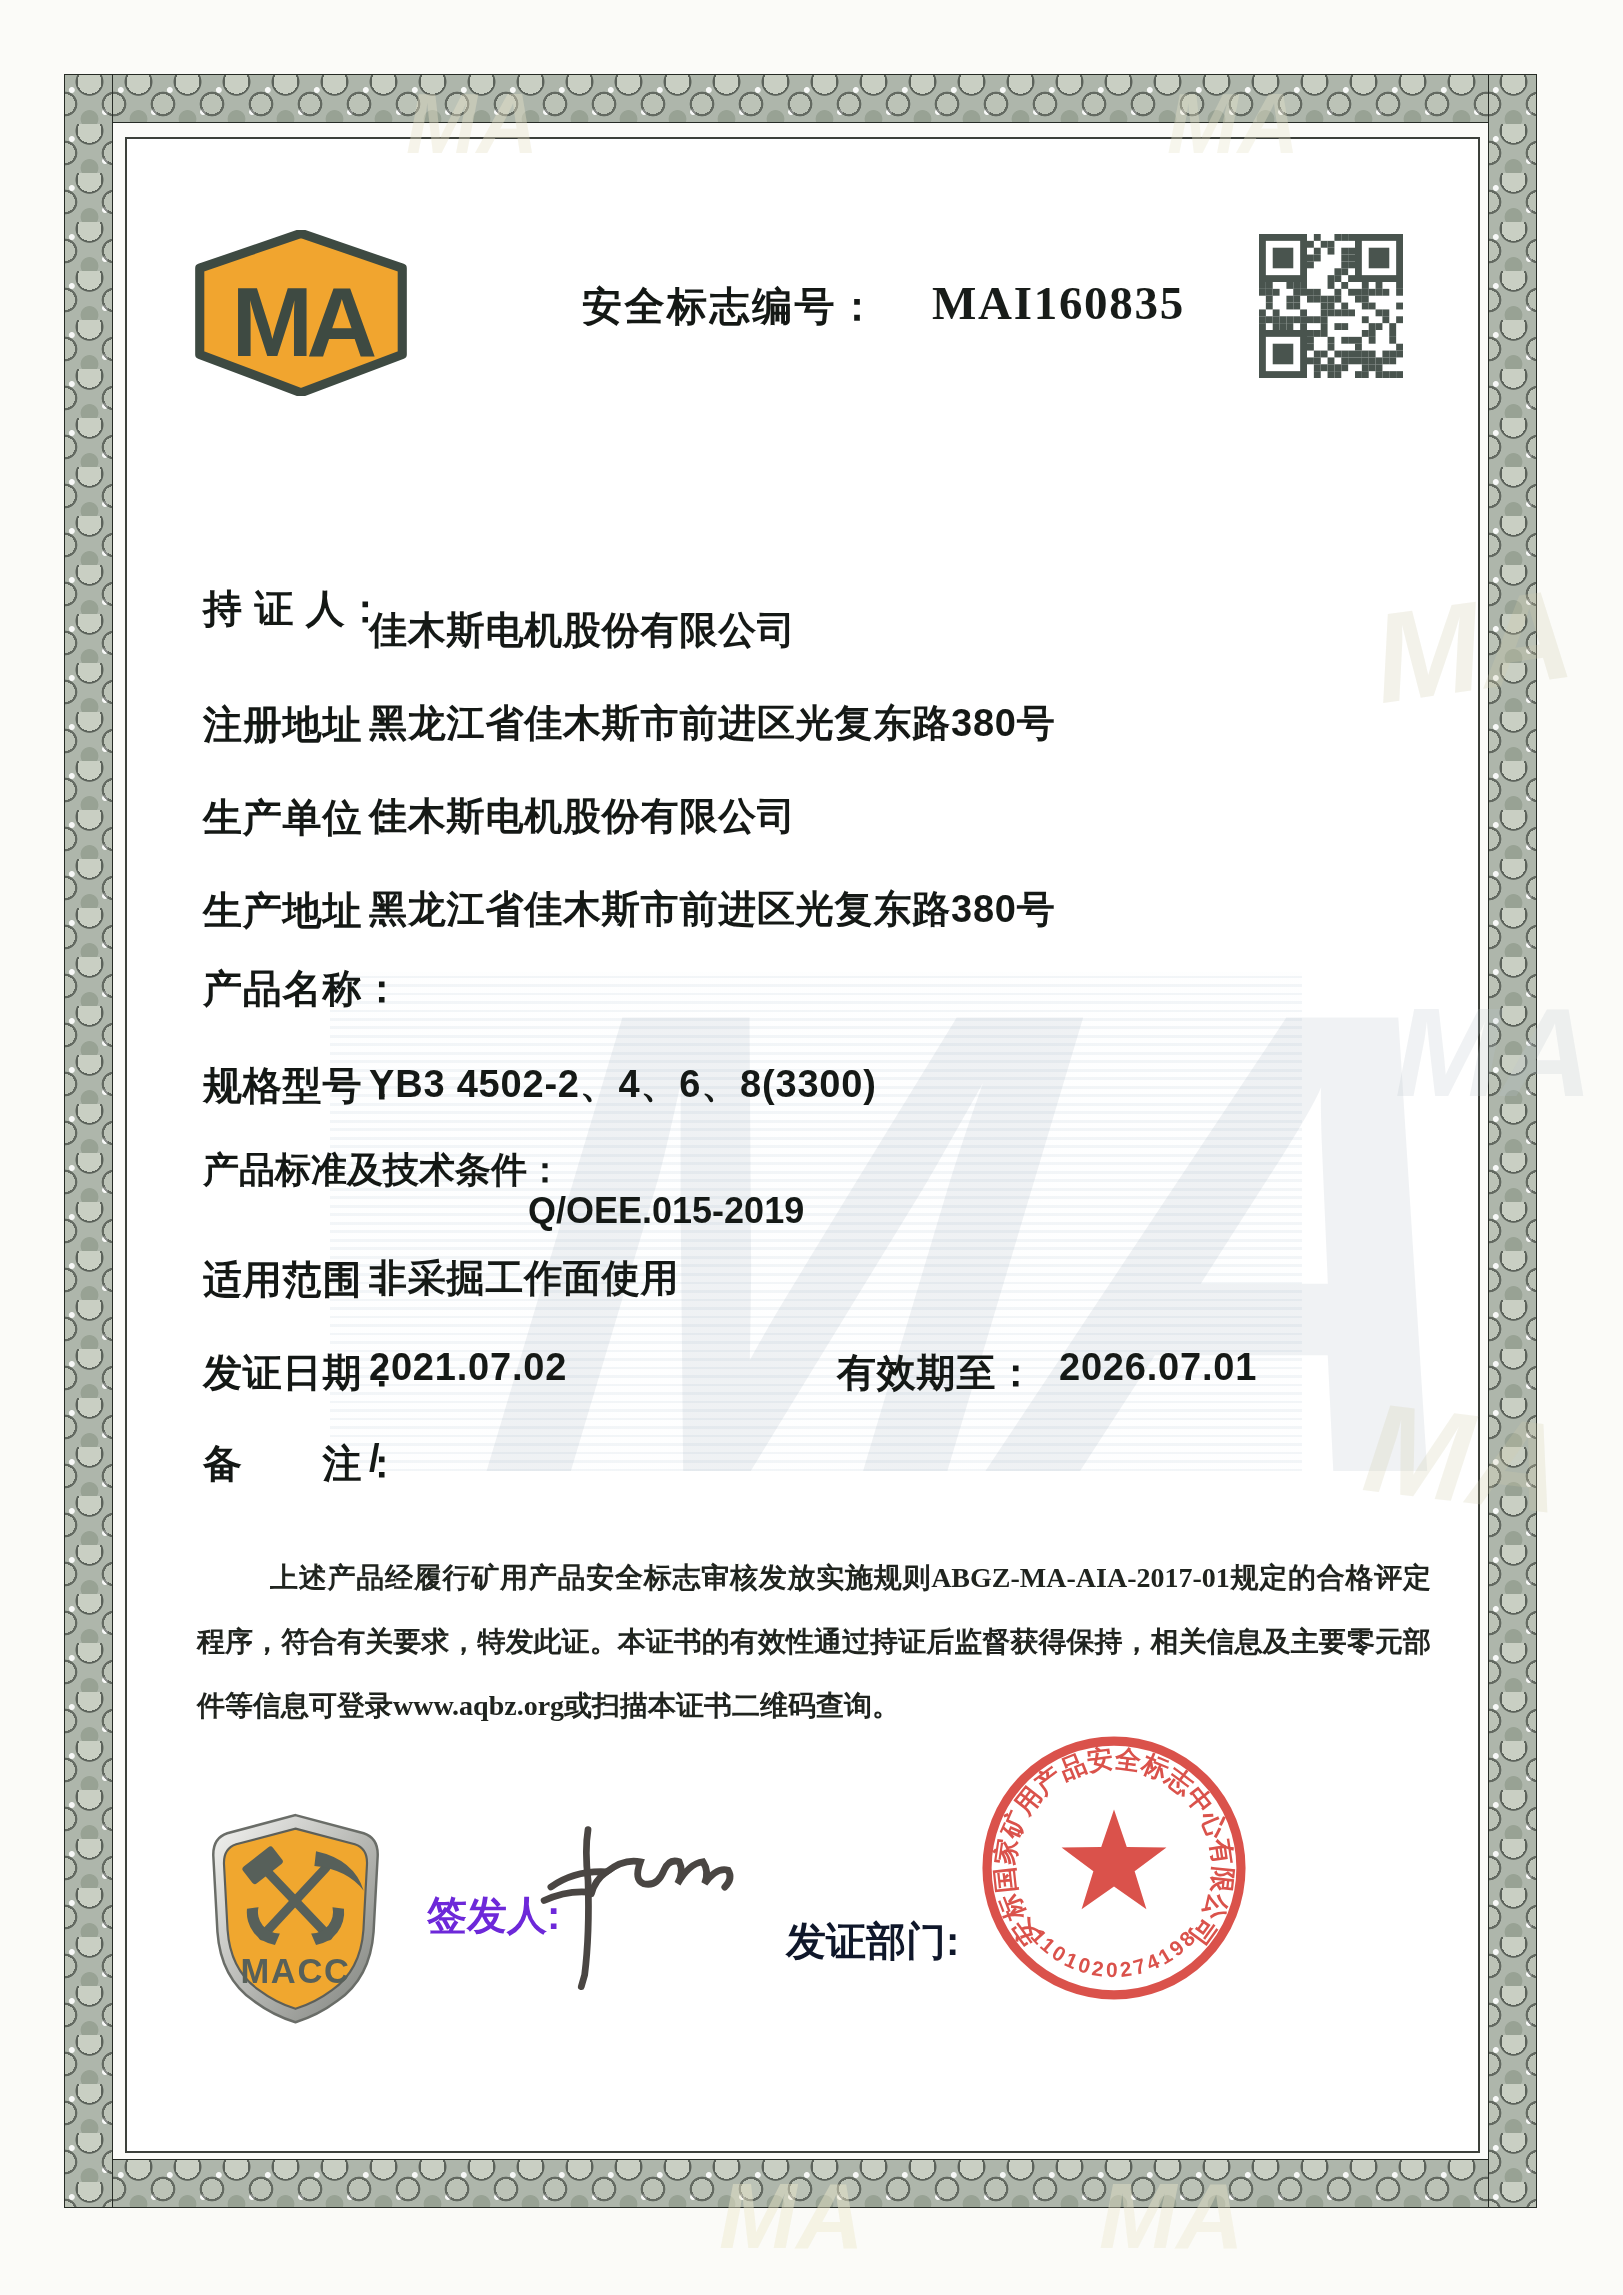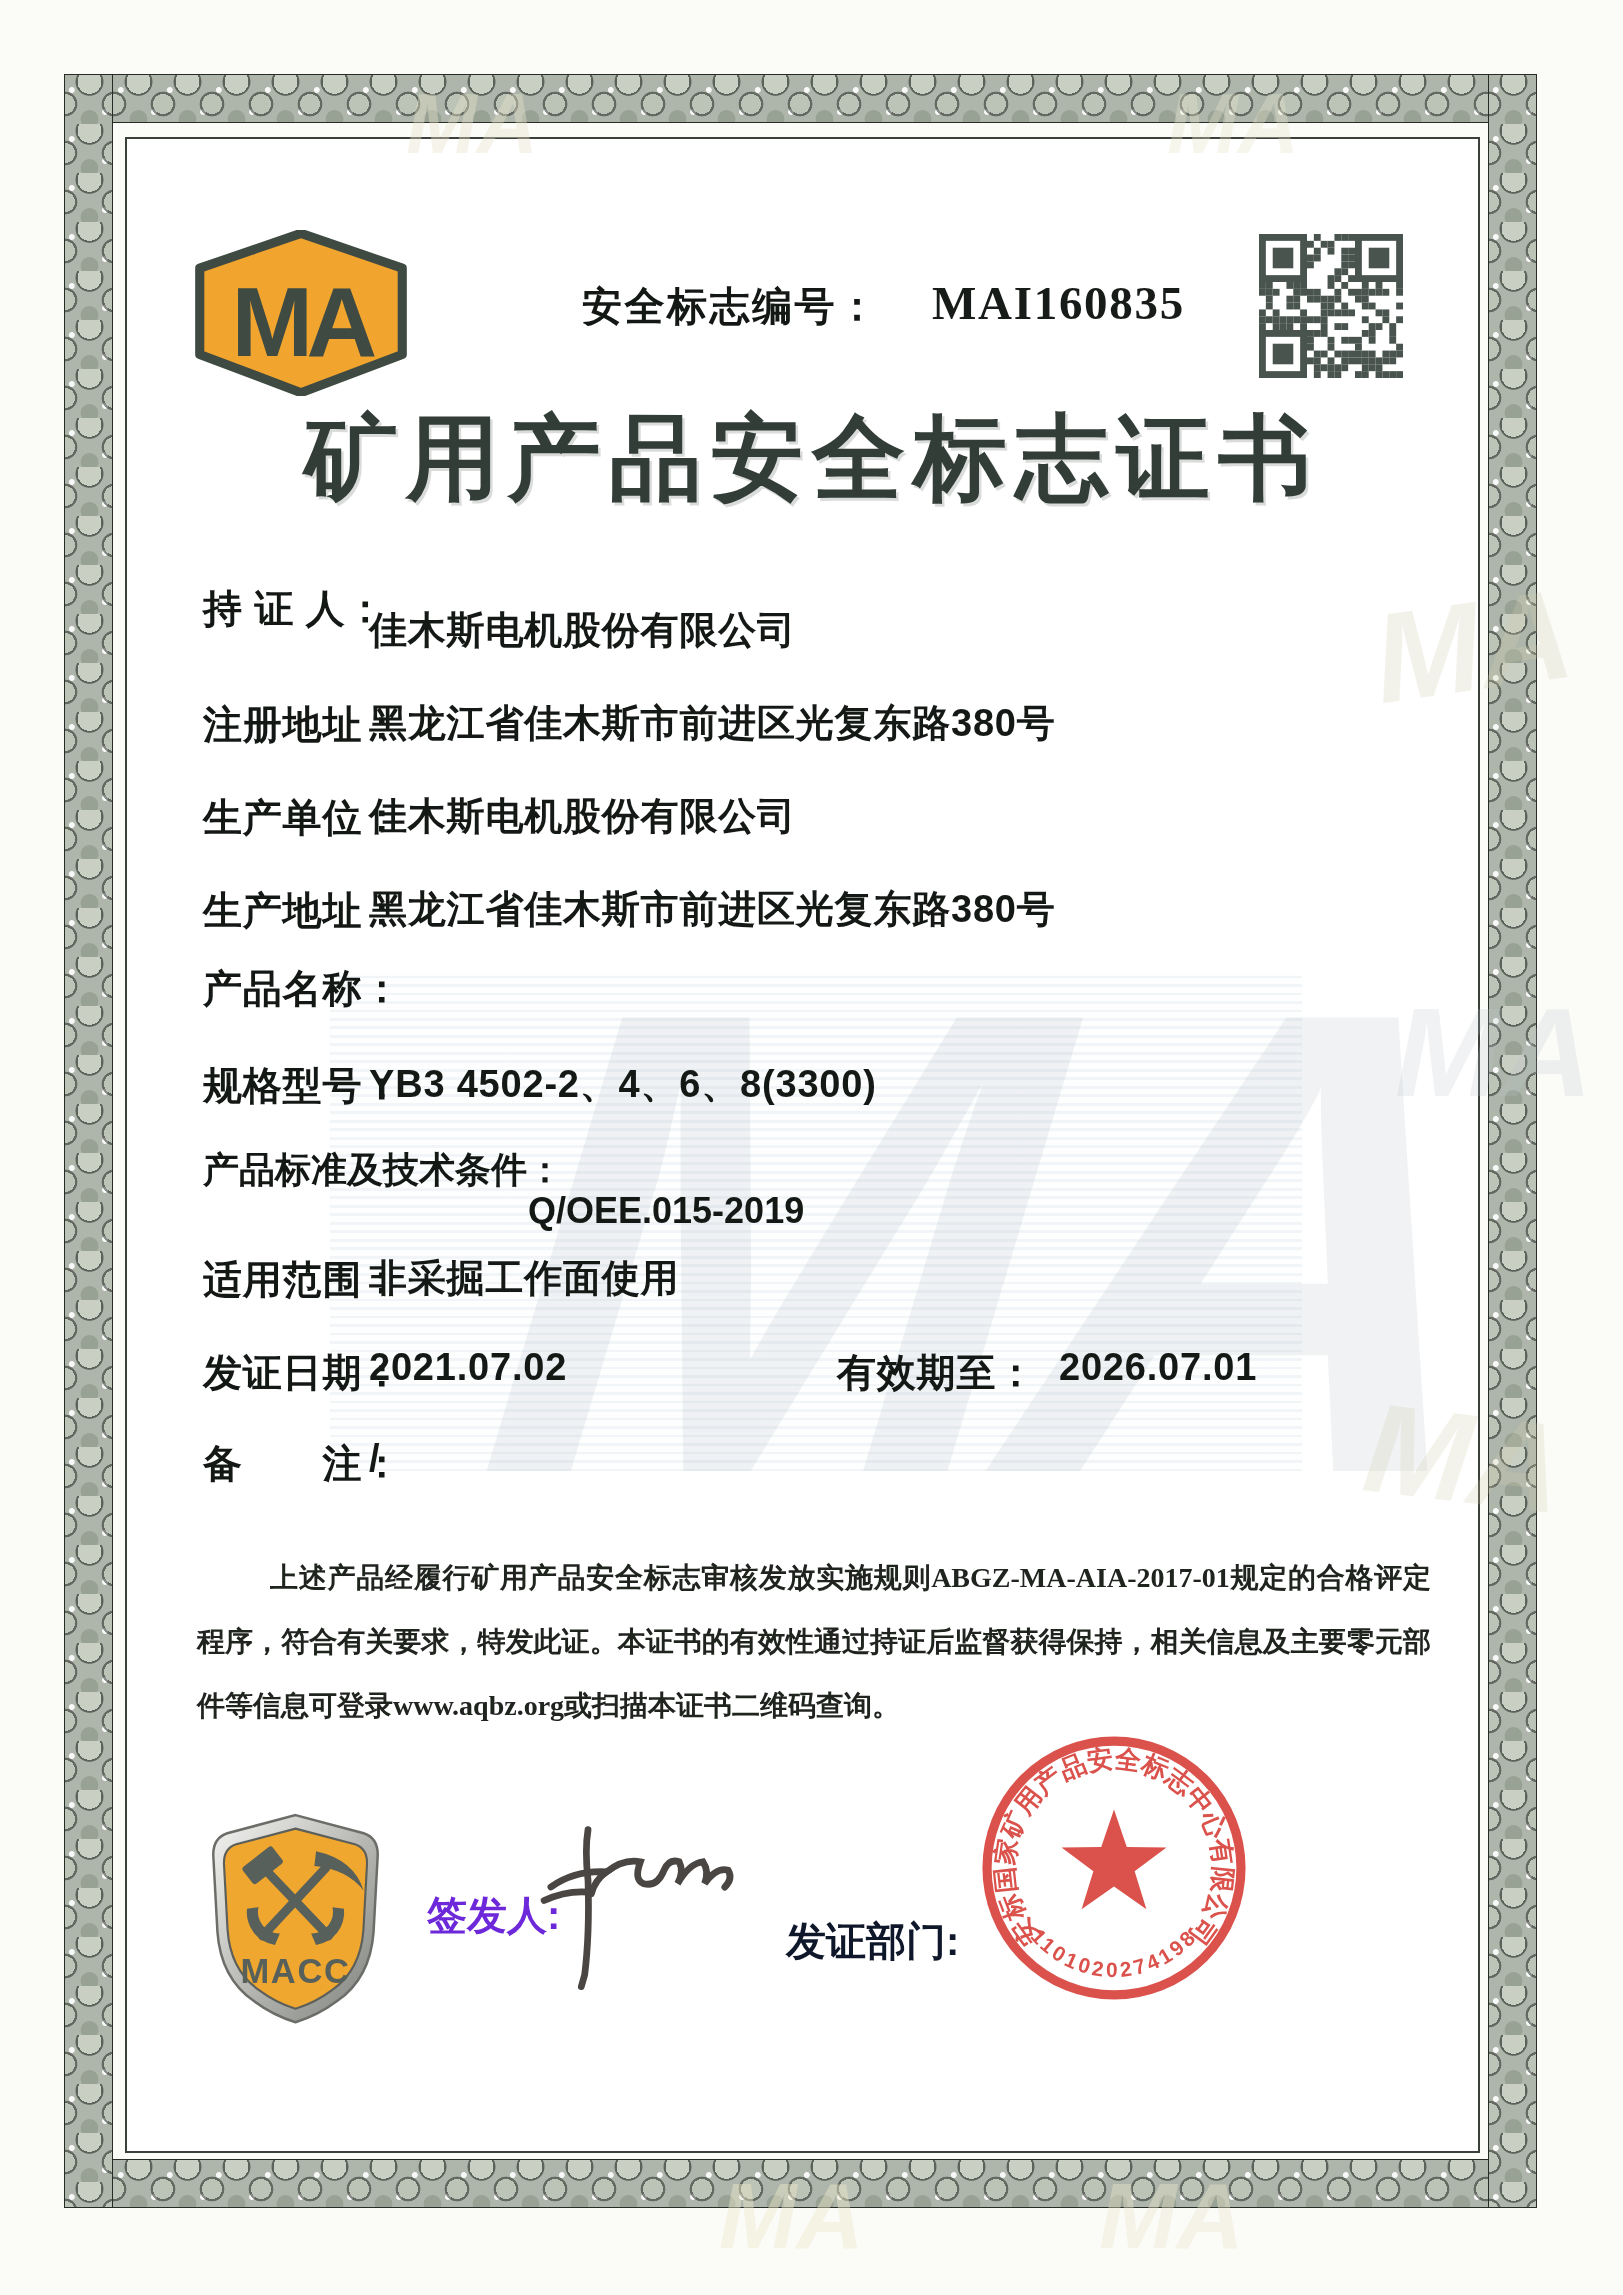--- a/index.html
+++ b/index.html
@@ -250,21 +250,20 @@
         <rect x="16" y="16" width="24" height="24"></rect>
       <rect x="112" y="0" width="56" height="56"></rect>
         <rect x="120" y="8" width="40" height="40" fill="#ffffff"></rect>
         <rect x="128" y="16" width="24" height="24"></rect>
       <rect x="0" y="112" width="56" height="56"></rect>
         <rect x="8" y="120" width="40" height="40" fill="#ffffff"></rect>
         <rect x="16" y="128" width="24" height="24"></rect>
     </g>
   </svg>
 
-  <div class="title">矿用产品安全标志证书</div>
 
   <div class="lbl" style="top:582px;text-align:center;">持 证 人：</div>
   <div class="val" style="top:605px;">佳木斯电机股份有限公司</div>
 
   <div class="lbl" style="top:698px;">注册地址：</div>
   <div class="val" style="top:698px;">黑龙江省佳木斯市前进区光复东路380号</div>
 
   <div class="lbl" style="top:791px;">生产单位：</div>
   <div class="val" style="top:791px;">佳木斯电机股份有限公司</div>
 

